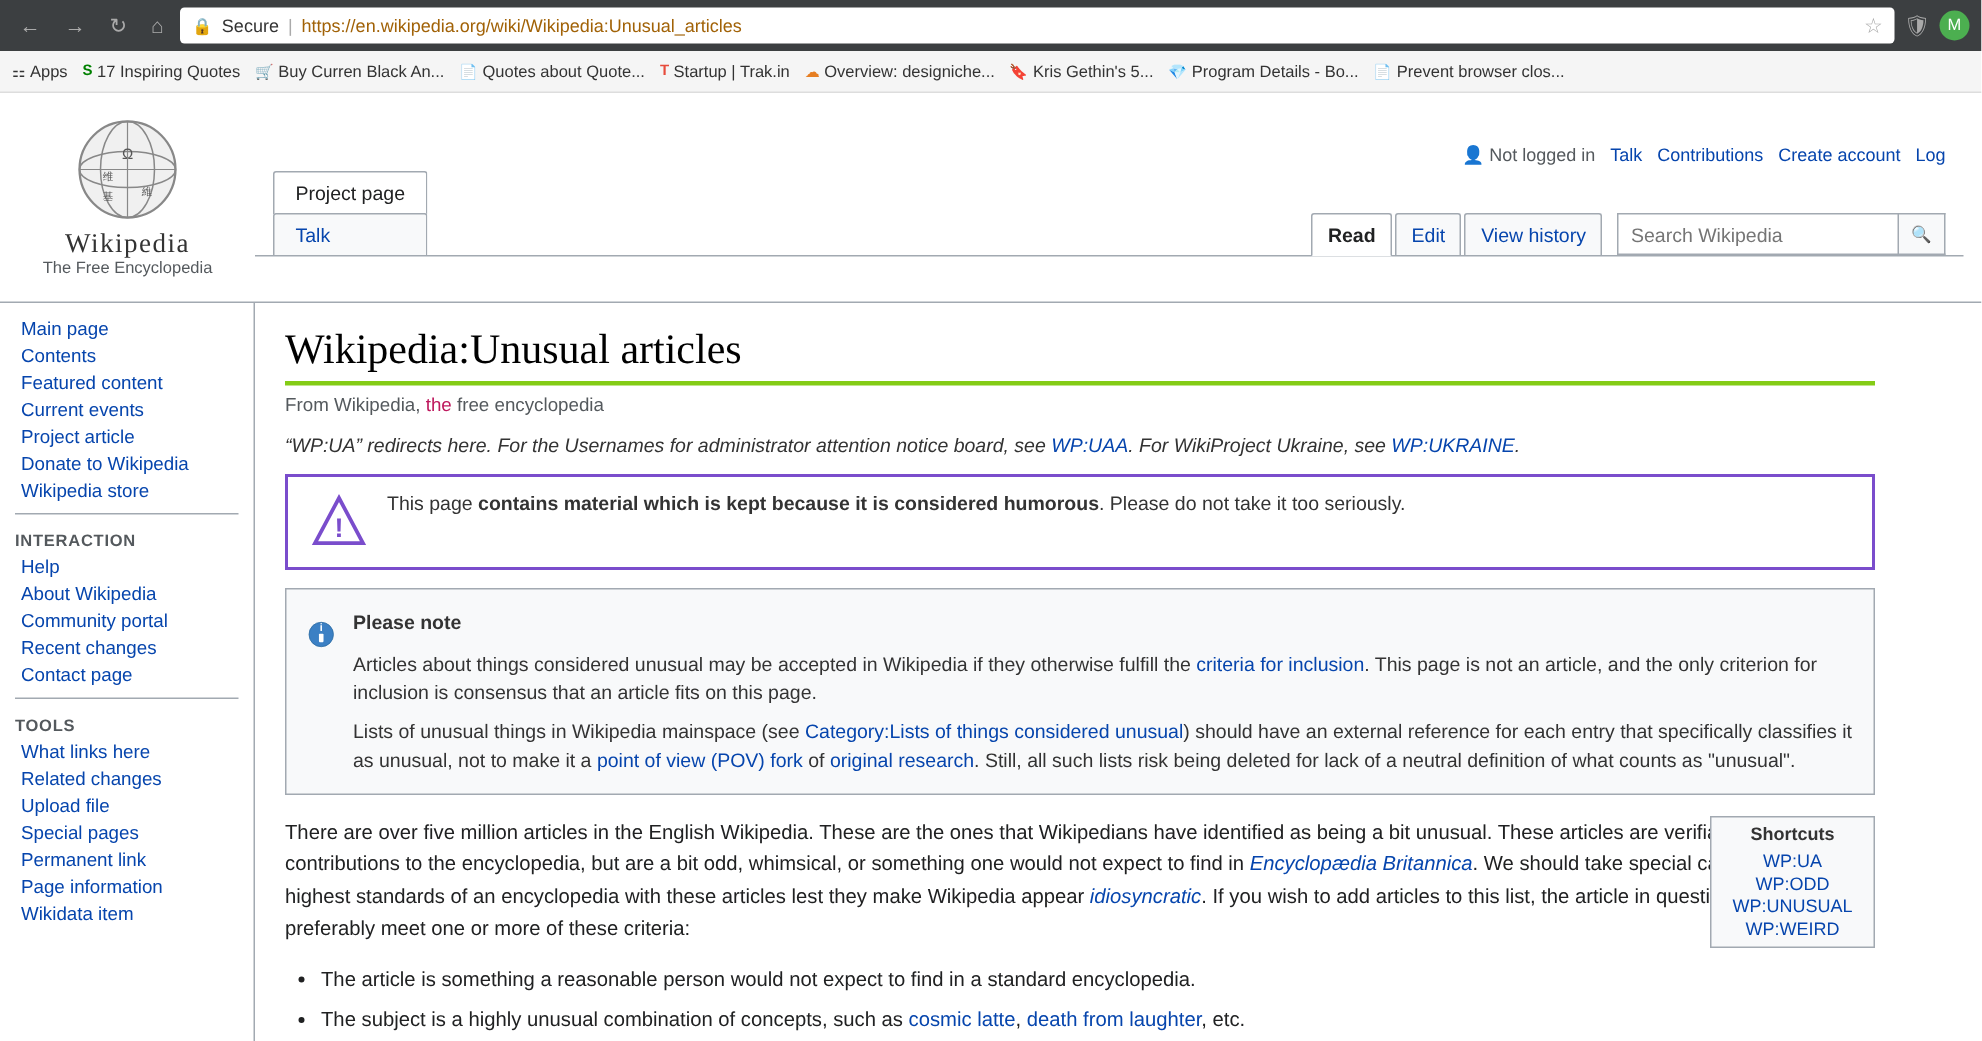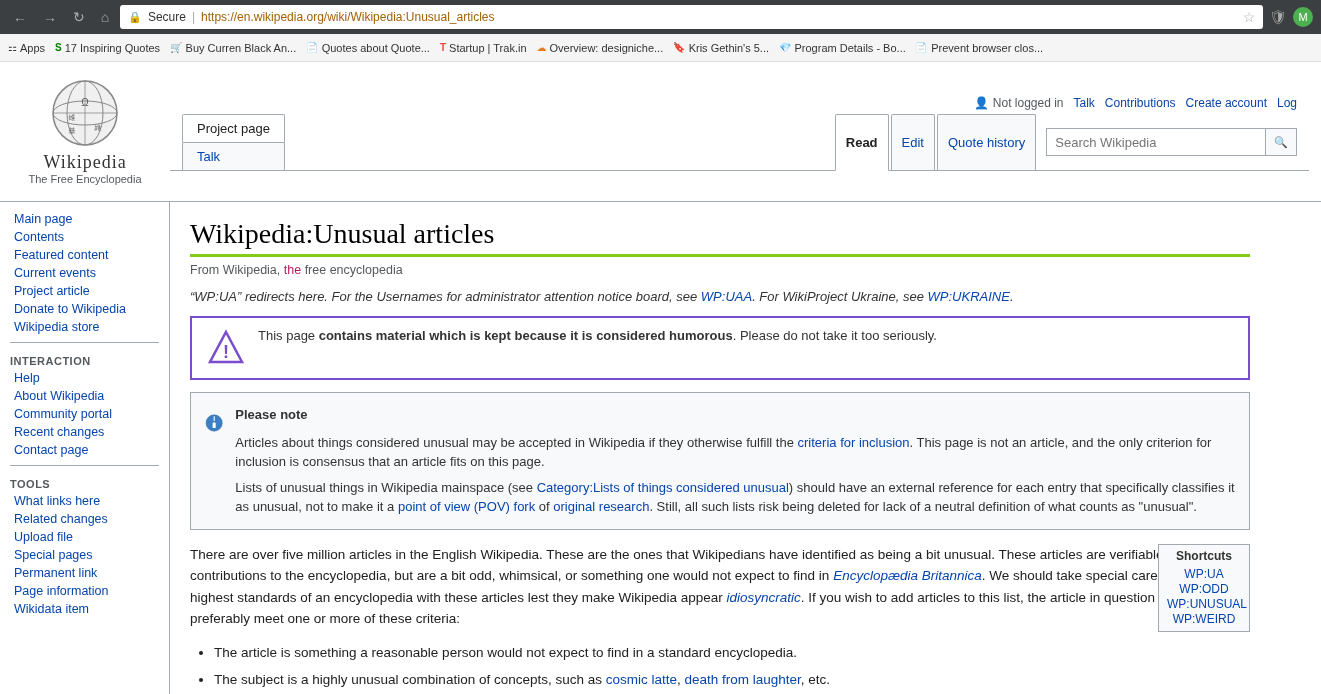--- a/index.html
+++ b/index.html
@@ -131,41 +131,41 @@
       border-bottom: 1px solid #fff;
       margin-bottom: -1px;
     }
     .wiki-tab-group-right {
       margin-left: auto;
       display: flex;
       align-items: center;
       gap: 0;
     }
     .wiki-tab-right {
-      padding: 20px 10px;
+      padding: 6px 10px;
       font-size: 13px;
       cursor: pointer;
       color: #0645ad;
       text-decoration: none;
       border: 1px solid #a2a9b1;
       border-bottom: none;
       background: #f8f9fa;
       margin-right: 2px;
       border-radius: 2px 2px 0 0;
     }
     .wiki-search-box {
       display: flex;
       align-items: center;
       margin-left: 8px;
     }
     .wiki-search-input {
       padding: 4px 8px;
       border: 1px solid #a2a9b1;
       font-size: 13px;
-      width: 220px;
+      width: 188px;
       height: 28px;
     }
     .wiki-search-btn {
       padding: 4px 8px;
       border: 1px solid #a2a9b1;
       border-left: none;
       background: #f8f9fa;
       cursor: pointer;
       height: 28px;
       font-size: 11px;
@@ -283,21 +283,21 @@
       color: #202122;
     }
     .content-list li { margin-bottom: 4px; list-style-type: disc; }
     .content-list li a { color: #0645ad; text-decoration: none; }
 
     
     .shortcuts-box {
       position: absolute;
       right: 0;
       top: 0;
-      width: 92px;
+      width: 110px;
       border: 1px solid #a2a9b1;
       background: #f8f9fa;
       font-size: 12px;
       padding: 4px 8px;
       text-align: center;
     }
     .shortcuts-title { font-weight: bold; margin-bottom: 4px; color: #333; }
     .shortcuts-link { display: block; color: #0645ad; text-decoration: none; margin: 1px 0; }
 
     .content-wrapper {
@@ -397,21 +397,21 @@
         <a href="#">Log</a>
       </div>
       <div class="wiki-tabs">
         <div class="wiki-tab-group-left">
           <a class="wiki-tab active" href="#">Project page</a>
           <a class="wiki-tab" href="#">Talk</a>
         </div>
         <div class="wiki-tab-group-right">
           <a class="wiki-tab-right" href="#" style="font-weight:bold;color:#202122;background:#fff;border-bottom:1px solid #fff;margin-bottom:-1px;">Read</a>
           <a class="wiki-tab-right" href="#">Edit</a>
-          <a class="wiki-tab-right" href="#">Quote history</a>
+          <a class="wiki-tab-right" href="#">View history</a>
           <div class="wiki-search-box">
             <input class="wiki-search-input" type="text" placeholder="Search Wikipedia" style="">
             <button class="wiki-search-btn">🔍</button>
           </div>
         </div>
       </div>
     </div>
   </div>
 </div>
 

